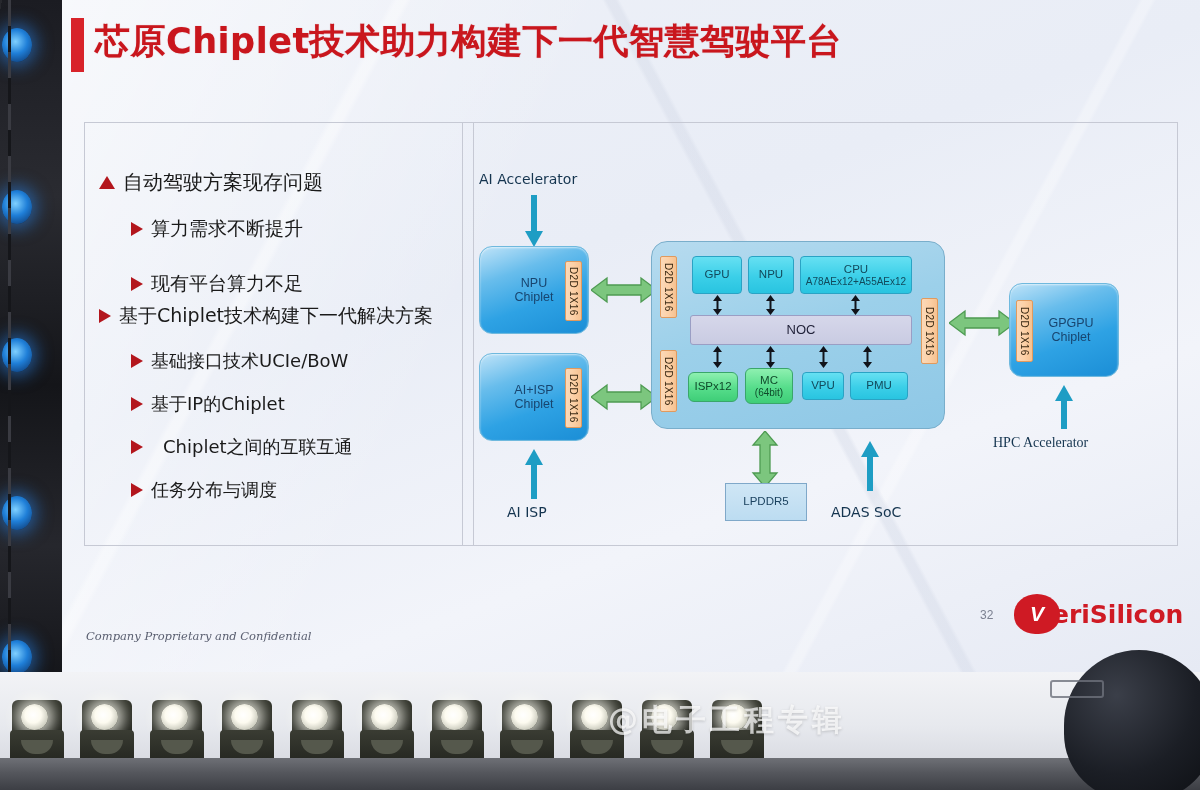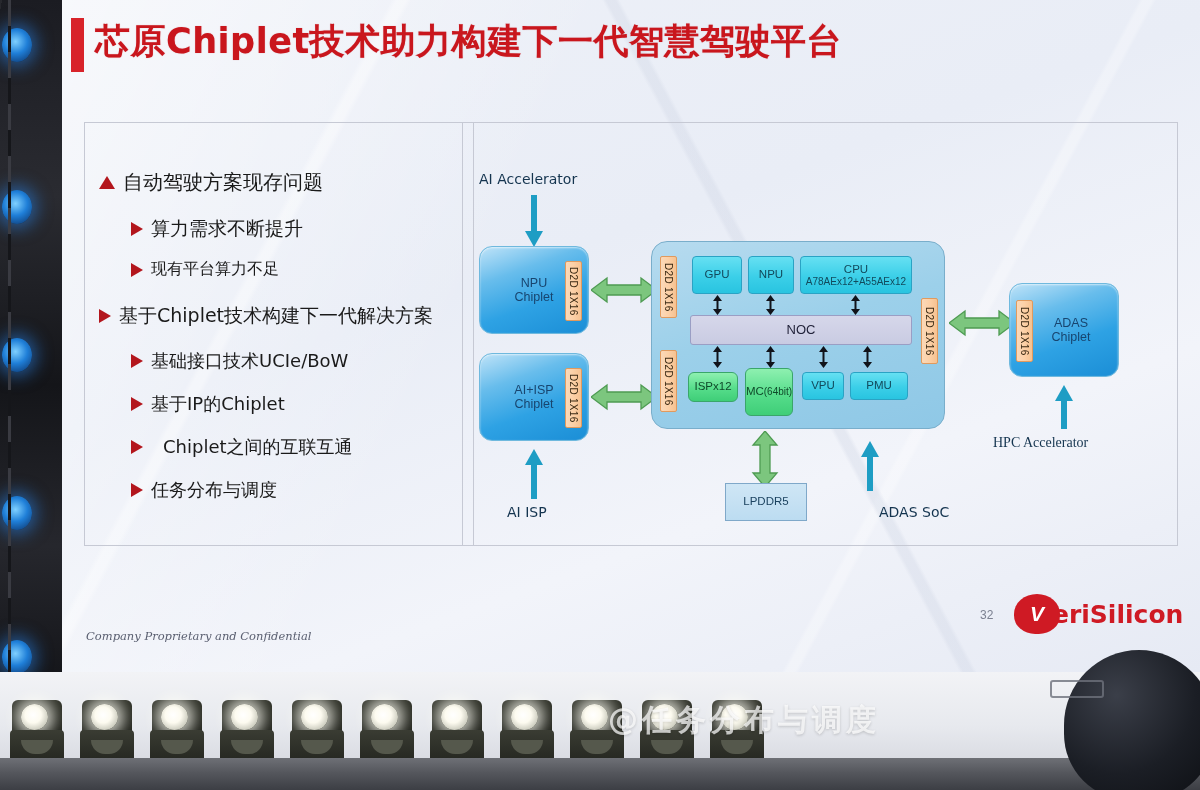--- a/index.html
+++ b/index.html
@@ -257,21 +257,21 @@
 
       <div class="panel" id="bullets-panel">
         <div class="bullet" style="left:14px; top:46px; font-size:20px;">
           <span class="tri tri-up"></span>
           <span>自动驾驶方案现存问题</span>
         </div>
         <div class="bullet" style="left:46px; top:93px; font-size:19px;">
           <span class="tri tri-right"></span>
           <span>算力需求不断提升</span>
         </div>
-        <div class="bullet" style="left:46px; top:136px; font-size:16px;">
+        <div class="bullet" style="left:46px; top:148px; font-size:19px;">
           <span class="tri tri-right"></span>
           <span>现有平台算力不足</span>
         </div>
         <div class="bullet" style="left:46px; top:226px; font-size:18px;">
           <span class="tri tri-right"></span>
           <span>基础接口技术UCIe/BoW</span>
         </div>
         <div class="bullet" style="left:14px; top:180px; font-size:19px;">
           <span class="tri tri-right"></span>
           <span>基于Chiplet技术构建下一代解决方案</span>
@@ -359,56 +359,56 @@
                 <polygon points="5.5,0 10,6 6.5,6 6.5,16 10,16 5.5,22 1,16 4.5,16 4.5,6 1,6" fill="#11131a"></polygon>
               </svg>
             <svg class="arrow-black" style="left:166px; top:104px;" width="11" height="22" viewBox="0 0 11 22">
                 <polygon points="5.5,0 10,6 6.5,6 6.5,16 10,16 5.5,22 1,16 4.5,16 4.5,6 1,6" fill="#11131a"></polygon>
               </svg>
             <svg class="arrow-black" style="left:210px; top:104px;" width="11" height="22" viewBox="0 0 11 22">
                 <polygon points="5.5,0 10,6 6.5,6 6.5,16 10,16 5.5,22 1,16 4.5,16 4.5,6 1,6" fill="#11131a"></polygon>
               </svg>
 
             <div class="box unit-green" style="left:36px; top:130px; width:50px; height:30px;">ISPx12</div>
-            <div class="box unit-green" style="left:93px; top:126px; width:48px; height:48px; flex-direction:row;align-items:center;">
+            <div class="box unit-green" style="left:93px; top:126px; width:48px; height:36px; flex-direction:column;align-items:center;">
               <span>MC</span>
               <span style="font-size:10px">(64bit)</span>
             </div>
             <div class="box unit" style="left:150px; top:130px; width:42px; height:28px;">VPU</div>
             <div class="box unit" style="left:198px; top:130px; width:58px; height:28px;">PMU</div>
           </div>
 
           <svg class="arrow-green" style="left:486px; top:185px;" width="66" height="30" viewBox="0 0 66 30">
             <polygon points="0,15 16,3 16,10 50,10 50,3 66,15 50,27 50,20 16,20 16,27" fill="#7cc67e" stroke="#4e9b52" stroke-width="1.3"></polygon>
           </svg>
 
           <div class="box chiplet" style="left:546px; top:160px; width:110px; height:94px;">
             <div style="margin-left:14px">
-              <span class="lbl">ADAS</span>
+              <span class="lbl">GPGPU</span>
               <span class="lbl">Chiplet</span>
             </div>
             <div class="d2d" style="left:6px; top:16px; width:17px; height:62px;">D2D 1X16</div>
           </div>
 
           <svg class="arrow-teal" style="left:592px; top:262px;" width="18" height="44" viewBox="0 0 18 44">
             <rect x="6" y="10" width="6" height="34" fill="#1e9dc4"></rect>
             <polygon points="9,0 0,16 18,16" fill="#1e9dc4"></polygon>
           </svg>
           <div class="caption" style="left:530px; top:312px;font-family:Liberation Serif, serif;">HPC Accelerator</div>
 
           <svg class="arrow-green" style="left:287px; top:308px;" width="30" height="56" viewBox="0 0 30 56">
             <polygon points="15,0 27,14 20,14 20,42 27,42 15,56 3,42 10,42 10,14 3,14" fill="#7cc67e" stroke="#4e9b52" stroke-width="1.3"></polygon>
           </svg>
           <div class="box lpddr" style="left:262px; top:360px; width:82px; height:38px;">LPDDR5</div>
 
           <svg class="arrow-teal" style="left:398px; top:318px;" width="18" height="50" viewBox="0 0 18 50">
             <rect x="6" y="10" width="6" height="40" fill="#1e9dc4"></rect>
             <polygon points="9,0 0,16 18,16" fill="#1e9dc4"></polygon>
           </svg>
-          <div class="caption" style="left:368px; top:381px;margin-left:48px;">ADAS SoC</div>
+          <div class="caption" style="left:368px; top:381px;">ADAS SoC</div>
 
         </div>
       </div>
 
       <div class="footer-note">Company Proprietary and Confidential</div>
       <div class="page-num">32</div>
       <div class="logo">
         <div class="logo-badge">
           <span>V</span>
         </div>
@@ -503,18 +503,18 @@
   <div class="light" style="left:708px;">
     <div class="head">
         <div class="lens"></div>
       </div>
     <div class="yoke"></div>
       <div class="base"></div>
   </div>
 
   <div id="floor"></div>
 
-  <div id="watermark">@任务分布与调度</div>
+  <div id="watermark">@电子工程专辑</div>
 
   <div id="head"></div>
   <div id="glasses"></div>
 
 </div>
 
 </body></html>

